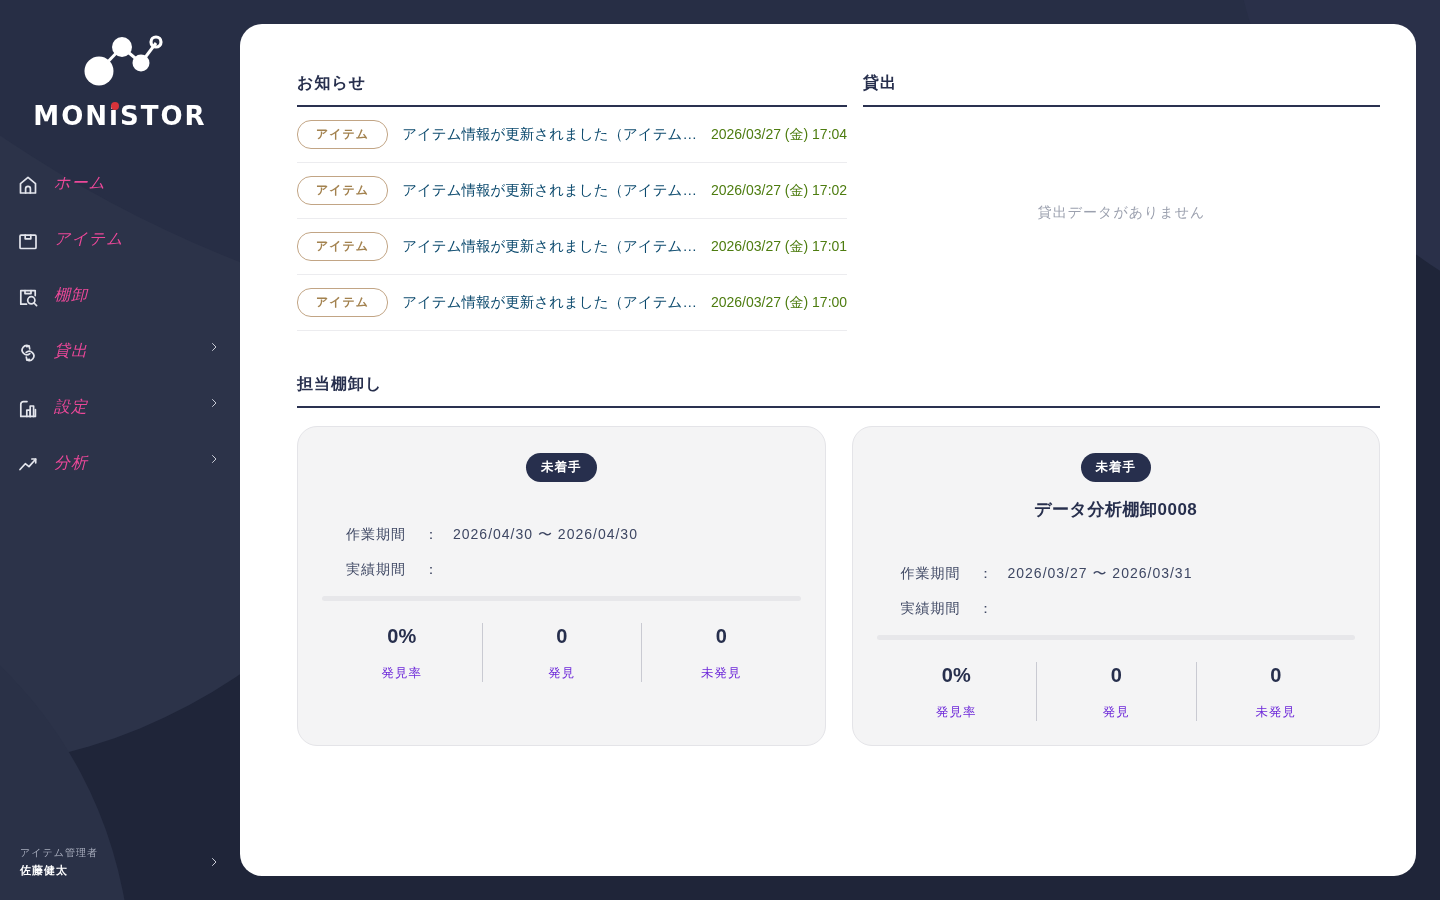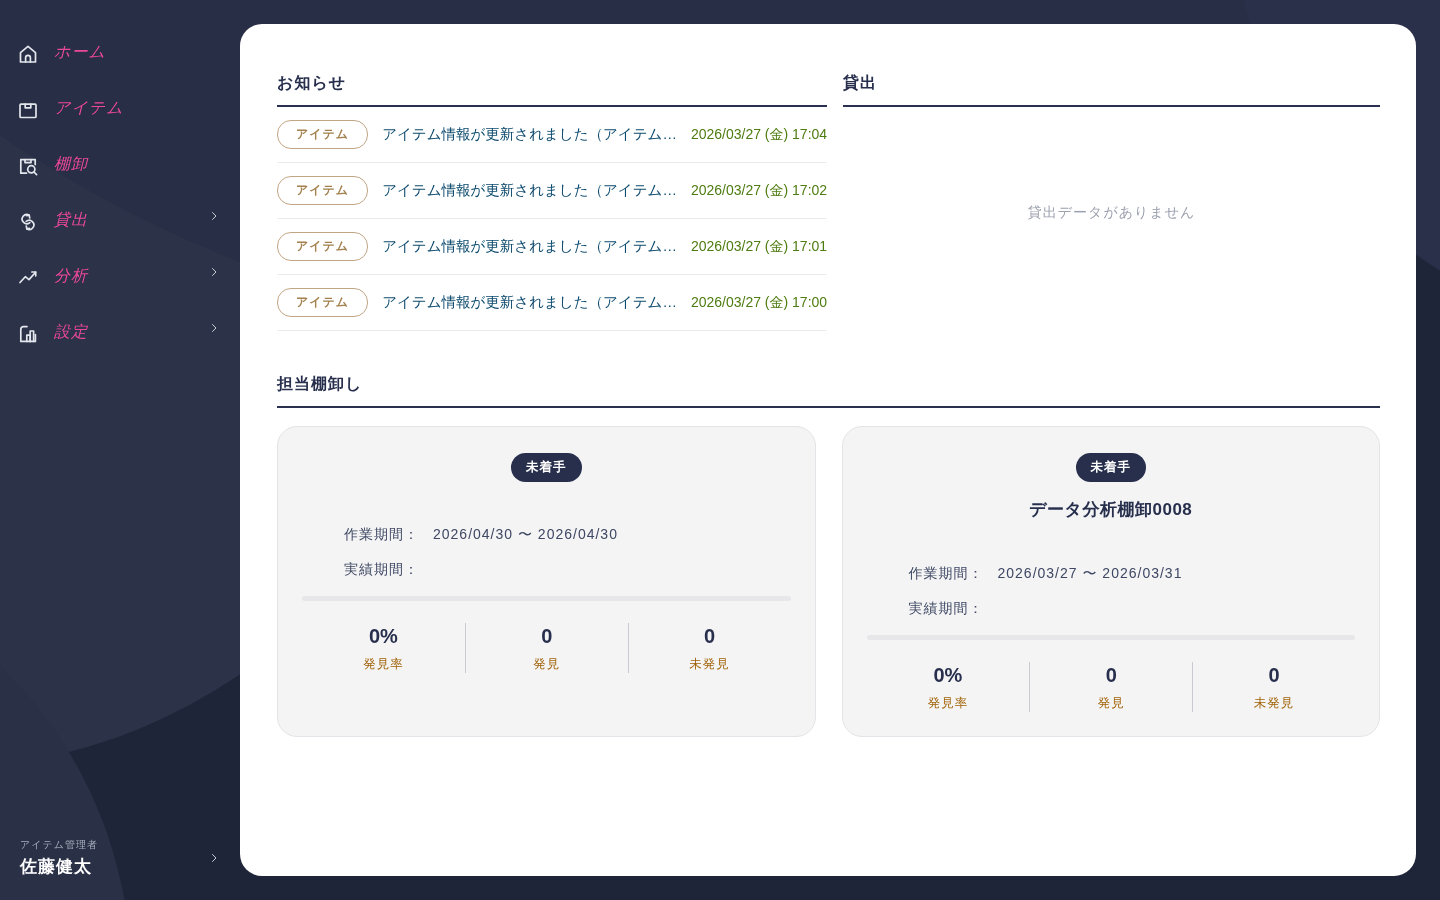--- a/index.html
+++ b/index.html
@@ -35,28 +35,28 @@
     color:#ec4899; cursor:pointer;font-style:italic;
   }
   .nav-item .icon { width:24px; height:24px; margin-right:14px; flex:none; display:flex; align-items:center; justify-content:center; }
   .nav-label { font-size:16px; letter-spacing:1px; }
   .nav-chevron { margin-left:auto; width:12px; height:12px; display:flex; align-items:center; }
   .user {
     position:absolute; left:0; right:0; bottom:22px; padding:0 20px;
     display:flex; align-items:center; cursor:pointer;
   }
   .user-role { font-size:10px; color:#A9AEBE; letter-spacing:1px; }
-  .user-name { font-size:17px; color:#FFFFFF; font-weight:bold; margin-top:3px; letter-spacing:1px; }
+  .user-name { font-size:11px; color:#FFFFFF; font-weight:bold; margin-top:3px; letter-spacing:1px; }
   .user .nav-chevron { margin-left:auto; }
 
   
   .panel {
     position:absolute; left:240px; top:24px; right:24px; bottom:24px;
     background:#FFFFFF; border-radius:22px; z-index:1;
-    padding:36px 36px 0 37px; overflow:hidden;
+    padding:36px 36px 0 57px; overflow:hidden;
   }
   .top-grid { display:grid; grid-template-columns:1fr 1fr; column-gap:16px; }
   .section-title {
     font-size:16px; font-weight:bold; color:#272F4D; letter-spacing:1px;
     padding:13px 0 11px; border-bottom:2px solid #2A3150;
   }
   
   .notice-row { display:flex; align-items:center; height:56px; border-bottom:1px solid #ECECEF; cursor:pointer; }
   .notice-badge {
     flex:none; border:1px solid #C2A585; color:#A3824F; background:#FFFFFF;
@@ -81,44 +81,56 @@
     padding:26px 24px 24px; min-height:293px; text-align:center; cursor:pointer;
   }
   .status-badge {
     display:inline-block; background:#272F4D; color:#FFFFFF;
     font-size:12.5px; font-weight:bold; letter-spacing:1px;
     padding:6px 15px; border-radius:15px;
   }
   .card-title { margin-top:16px; font-size:17px; font-weight:bold; color:#272F4D; letter-spacing:0.5px; }
   .periods { margin:44px 24px 0; text-align:left; }
   .period-row { display:flex; align-items:baseline; font-size:14px; color:#3E4763; margin-bottom:17px; letter-spacing:1px; }
-  .p-label { width:78px; flex:none;text-align:right; }
+  .p-label { width:78px; flex:none; }
   .p-colon { margin-right:14px; flex:none; }
   .progress-track { margin-top:10px; height:5px; background:#E7E7EA; border-radius:3px; overflow:hidden; }
   .progress-fill { height:100%; width:0%; background:#272F4D; border-radius:3px; }
   .stats { display:grid; grid-template-columns:1fr 1fr 1fr; margin-top:22px; }
   .stat { padding:2px 0 0; }
   .stat + .stat { border-left:1px solid #C9CAD2; }
   .stat-value { font-size:20px; font-weight:bold; color:#272F4D; }
-  .stat-label { font-size:12.5px; color:#a16207; margin-top:8px; letter-spacing:1px; }
+  .stat-label { font-size:12.5px; color:#6d28d9; margin-top:17px; letter-spacing:1px; }
 
   svg.stroke-ic { stroke:#E4E6ED; fill:none; stroke-width:1.7; stroke-linecap:round; stroke-linejoin:round; }
   svg.chev { stroke:#C9CCD6; fill:none; stroke-width:2; stroke-linecap:round; stroke-linejoin:round; }
 </style>
 </head>
 <body>
 
 <div>
   <div class="bg-blob blob-mid-left"></div>
   <div class="bg-blob blob-top"></div>
   <div class="bg-blob blob-top2"></div>
   <div class="bg-blob blob-bottom-left"></div>
 </div>
 
 <aside class="sidebar">
+  <div class="logo">
+    <svg width="104" height="74" viewBox="0 0 104 74">
+      <line x1="32" y1="48" x2="54" y2="25" stroke="#FFFFFF" stroke-width="3"></line>
+      <line x1="54" y1="25" x2="73" y2="41" stroke="#FFFFFF" stroke-width="3"></line>
+      <line x1="73" y1="41" x2="88" y2="21" stroke="#FFFFFF" stroke-width="3"></line>
+      <circle cx="31" cy="49" r="14.5" fill="#FFFFFF"></circle>
+      <circle cx="54" cy="25" r="10" fill="#FFFFFF"></circle>
+      <circle cx="73" cy="41" r="8.5" fill="#FFFFFF"></circle>
+      <circle cx="88" cy="20" r="5" fill="none" stroke="#FFFFFF" stroke-width="3.2"></circle>
+    </svg>
+    <div class="wordmark"><span>MON</span><span class="logo-i">i</span><span>STOR</span></div>
+  </div>
 
   <nav class="nav">
     <div class="nav-item">
       <span class="icon">
         <svg class="stroke-ic" width="24" height="24" viewBox="0 0 24 24">
             <path d="M4.5 20 V10.6 L12 4.3 L19.5 10.6 V20 Z"></path>
             <path d="M9.6 20 v-4.2 a2.4 2.4 0 0 1 4.8 0 V20"></path>
           </svg>
       </span>
       <span class="nav-label">ホーム</span>
@@ -155,40 +167,40 @@
       <span class="nav-label">貸出</span>
       <span class="nav-chevron">
         <svg class="chev" width="12" height="12" viewBox="0 0 24 24">
             <path d="M9 5 l7 7 -7 7"></path>
           </svg>
       </span>
     </div>
     <div class="nav-item">
       <span class="icon">
         <svg class="stroke-ic" width="24" height="24" viewBox="0 0 24 24">
-            <path d="M4 16.5 L9.3 10.7 L13 13.6 L19.6 6.2"></path>
-            <path d="M15.9 6 h3.8 v3.8"></path>
-          </svg>
-      </span>
-      <span class="nav-label">分析</span>
+            <path d="M11 4.6 H7.4 A2.6 2.6 0 0 0 4.8 7.2 V19.4 H19.4 V12.5"></path>
+            <path d="M10.8 19.4 V13.2 h3.4 v6.2"></path>
+            <path d="M14.2 19.4 V9 h3.4 v10.4"></path>
+          </svg>
+      </span>
+      <span class="nav-label">設定</span>
       <span class="nav-chevron">
         <svg class="chev" width="12" height="12" viewBox="0 0 24 24">
             <path d="M9 5 l7 7 -7 7"></path>
           </svg>
       </span>
     </div>
     <div class="nav-item">
       <span class="icon">
         <svg class="stroke-ic" width="24" height="24" viewBox="0 0 24 24">
-            <path d="M11 4.6 H7.4 A2.6 2.6 0 0 0 4.8 7.2 V19.4 H19.4 V12.5"></path>
-            <path d="M10.8 19.4 V13.2 h3.4 v6.2"></path>
-            <path d="M14.2 19.4 V9 h3.4 v10.4"></path>
-          </svg>
-      </span>
-      <span class="nav-label">設定</span>
+            <path d="M4 16.5 L9.3 10.7 L13 13.6 L19.6 6.2"></path>
+            <path d="M15.9 6 h3.8 v3.8"></path>
+          </svg>
+      </span>
+      <span class="nav-label">分析</span>
       <span class="nav-chevron">
         <svg class="chev" width="12" height="12" viewBox="0 0 24 24">
             <path d="M9 5 l7 7 -7 7"></path>
           </svg>
       </span>
     </div>
   </nav>
 
   <div class="user">
     <div>

